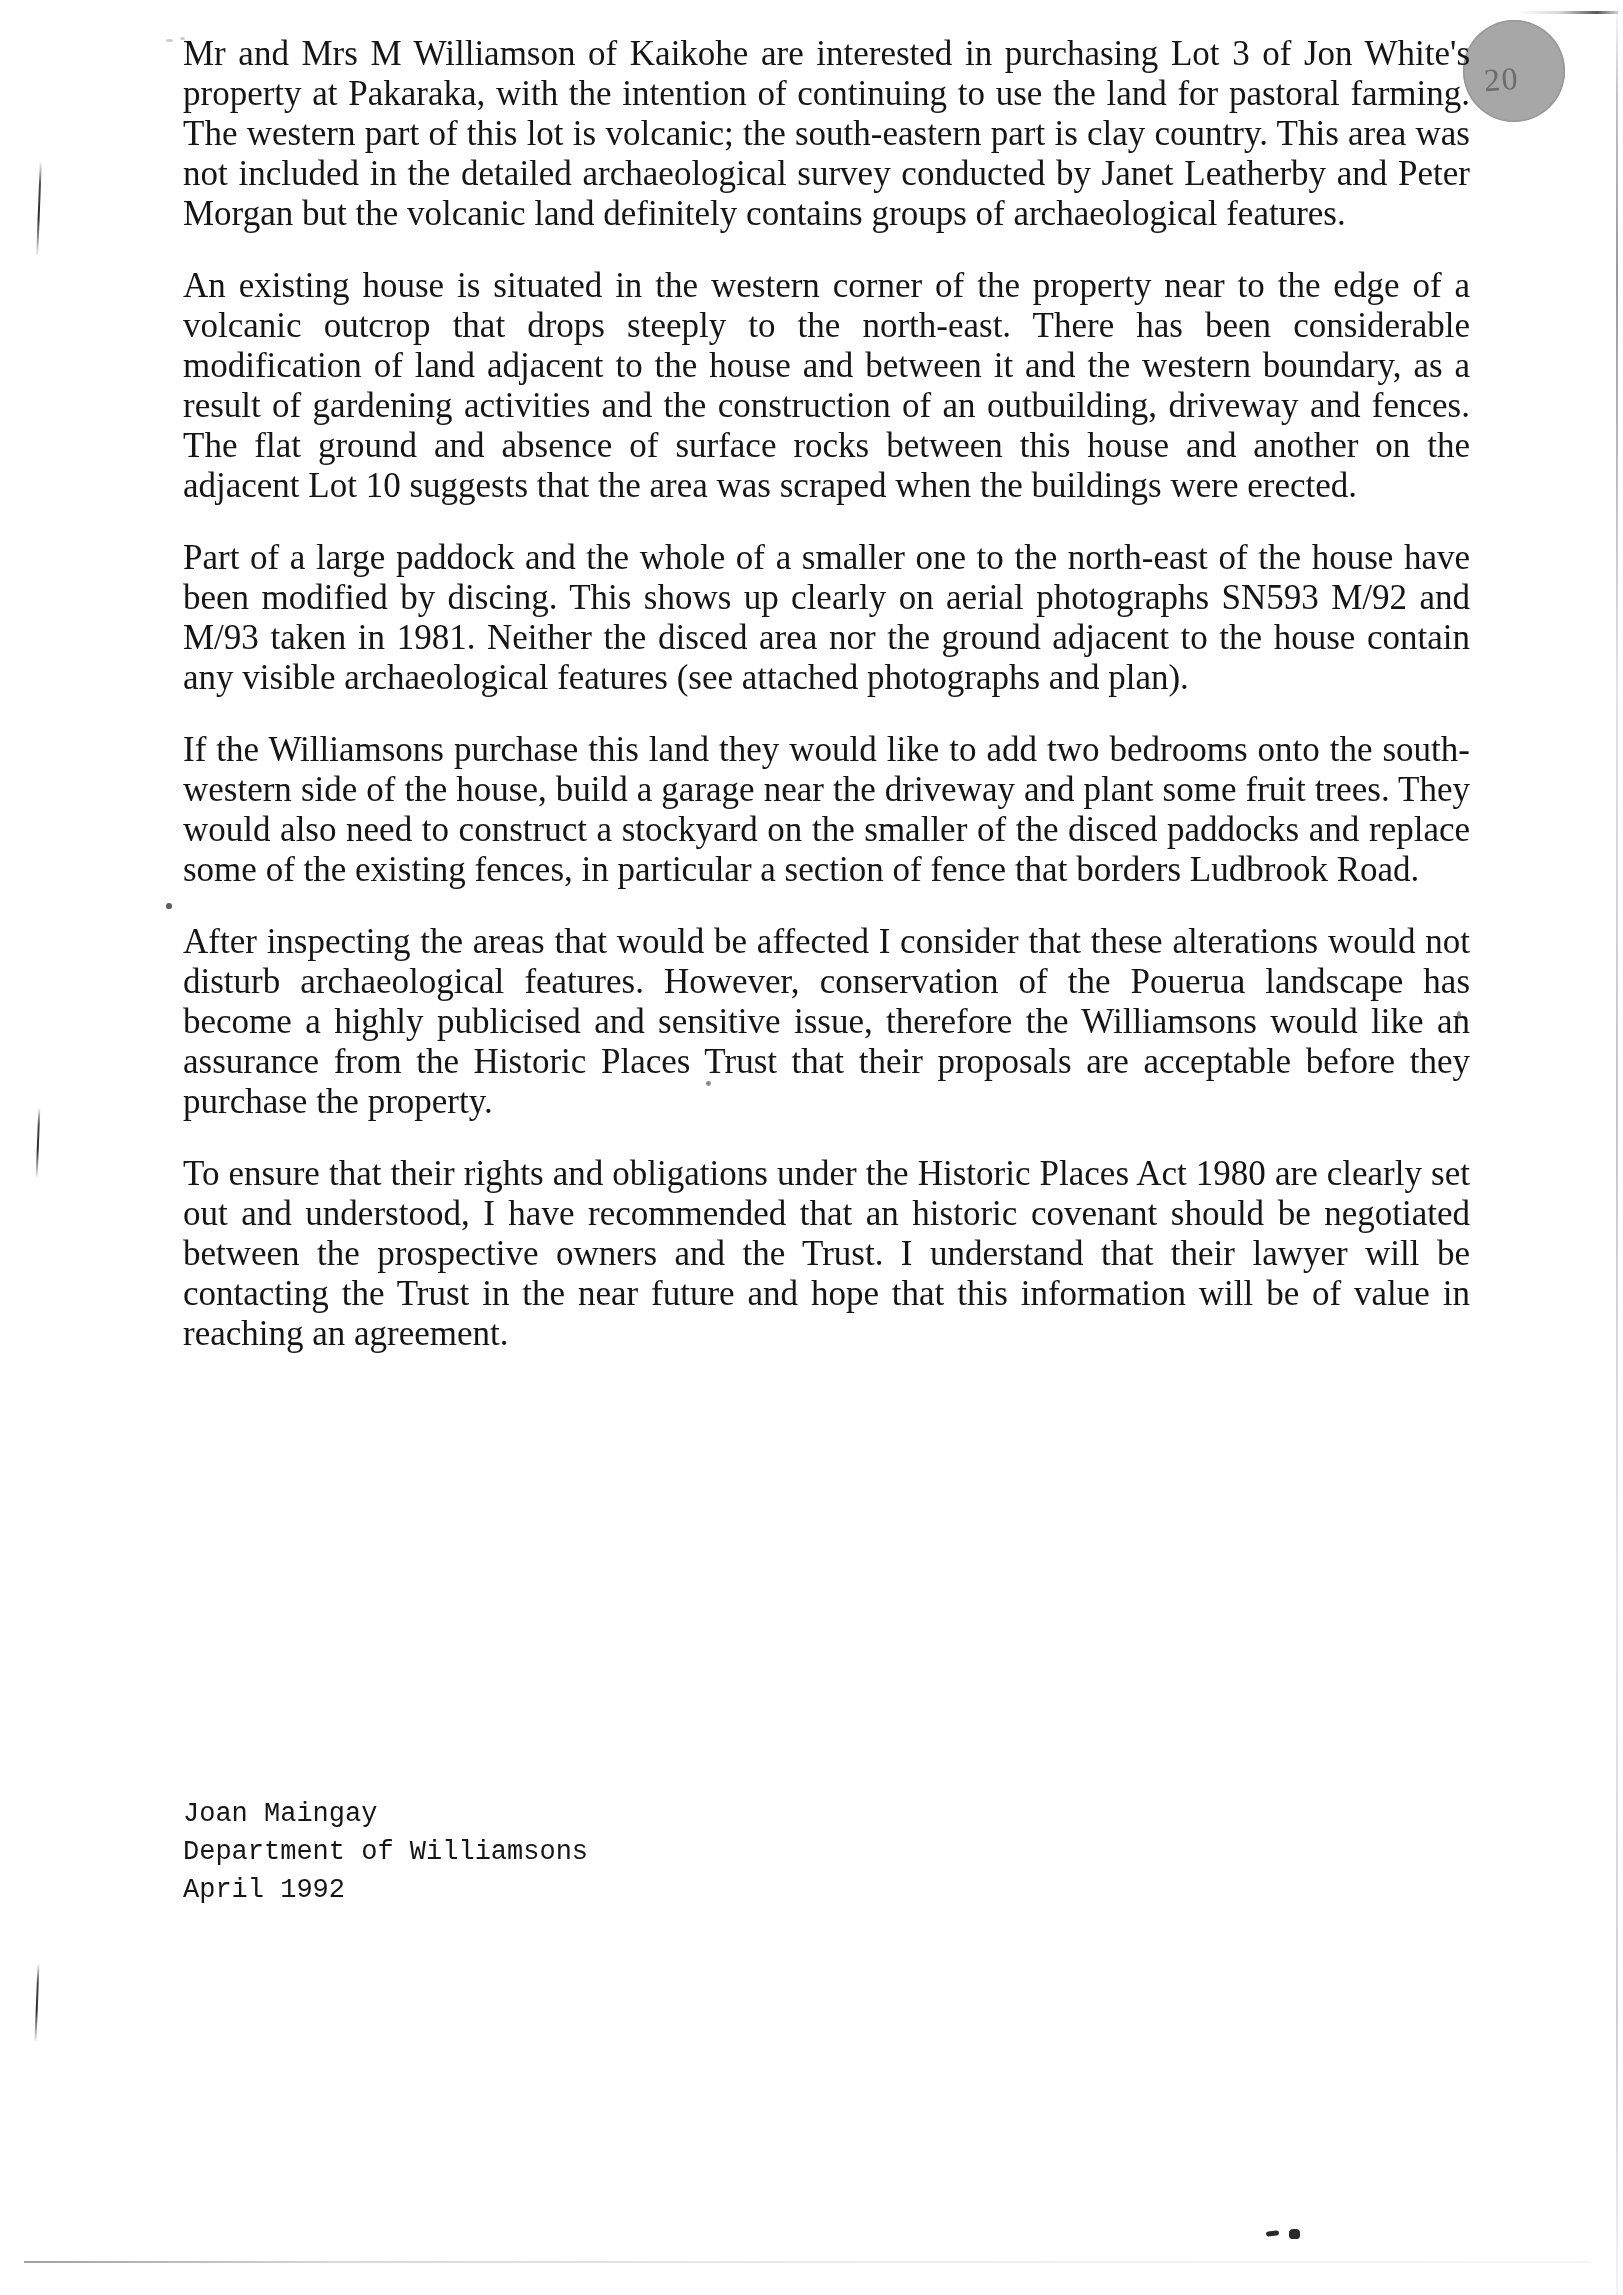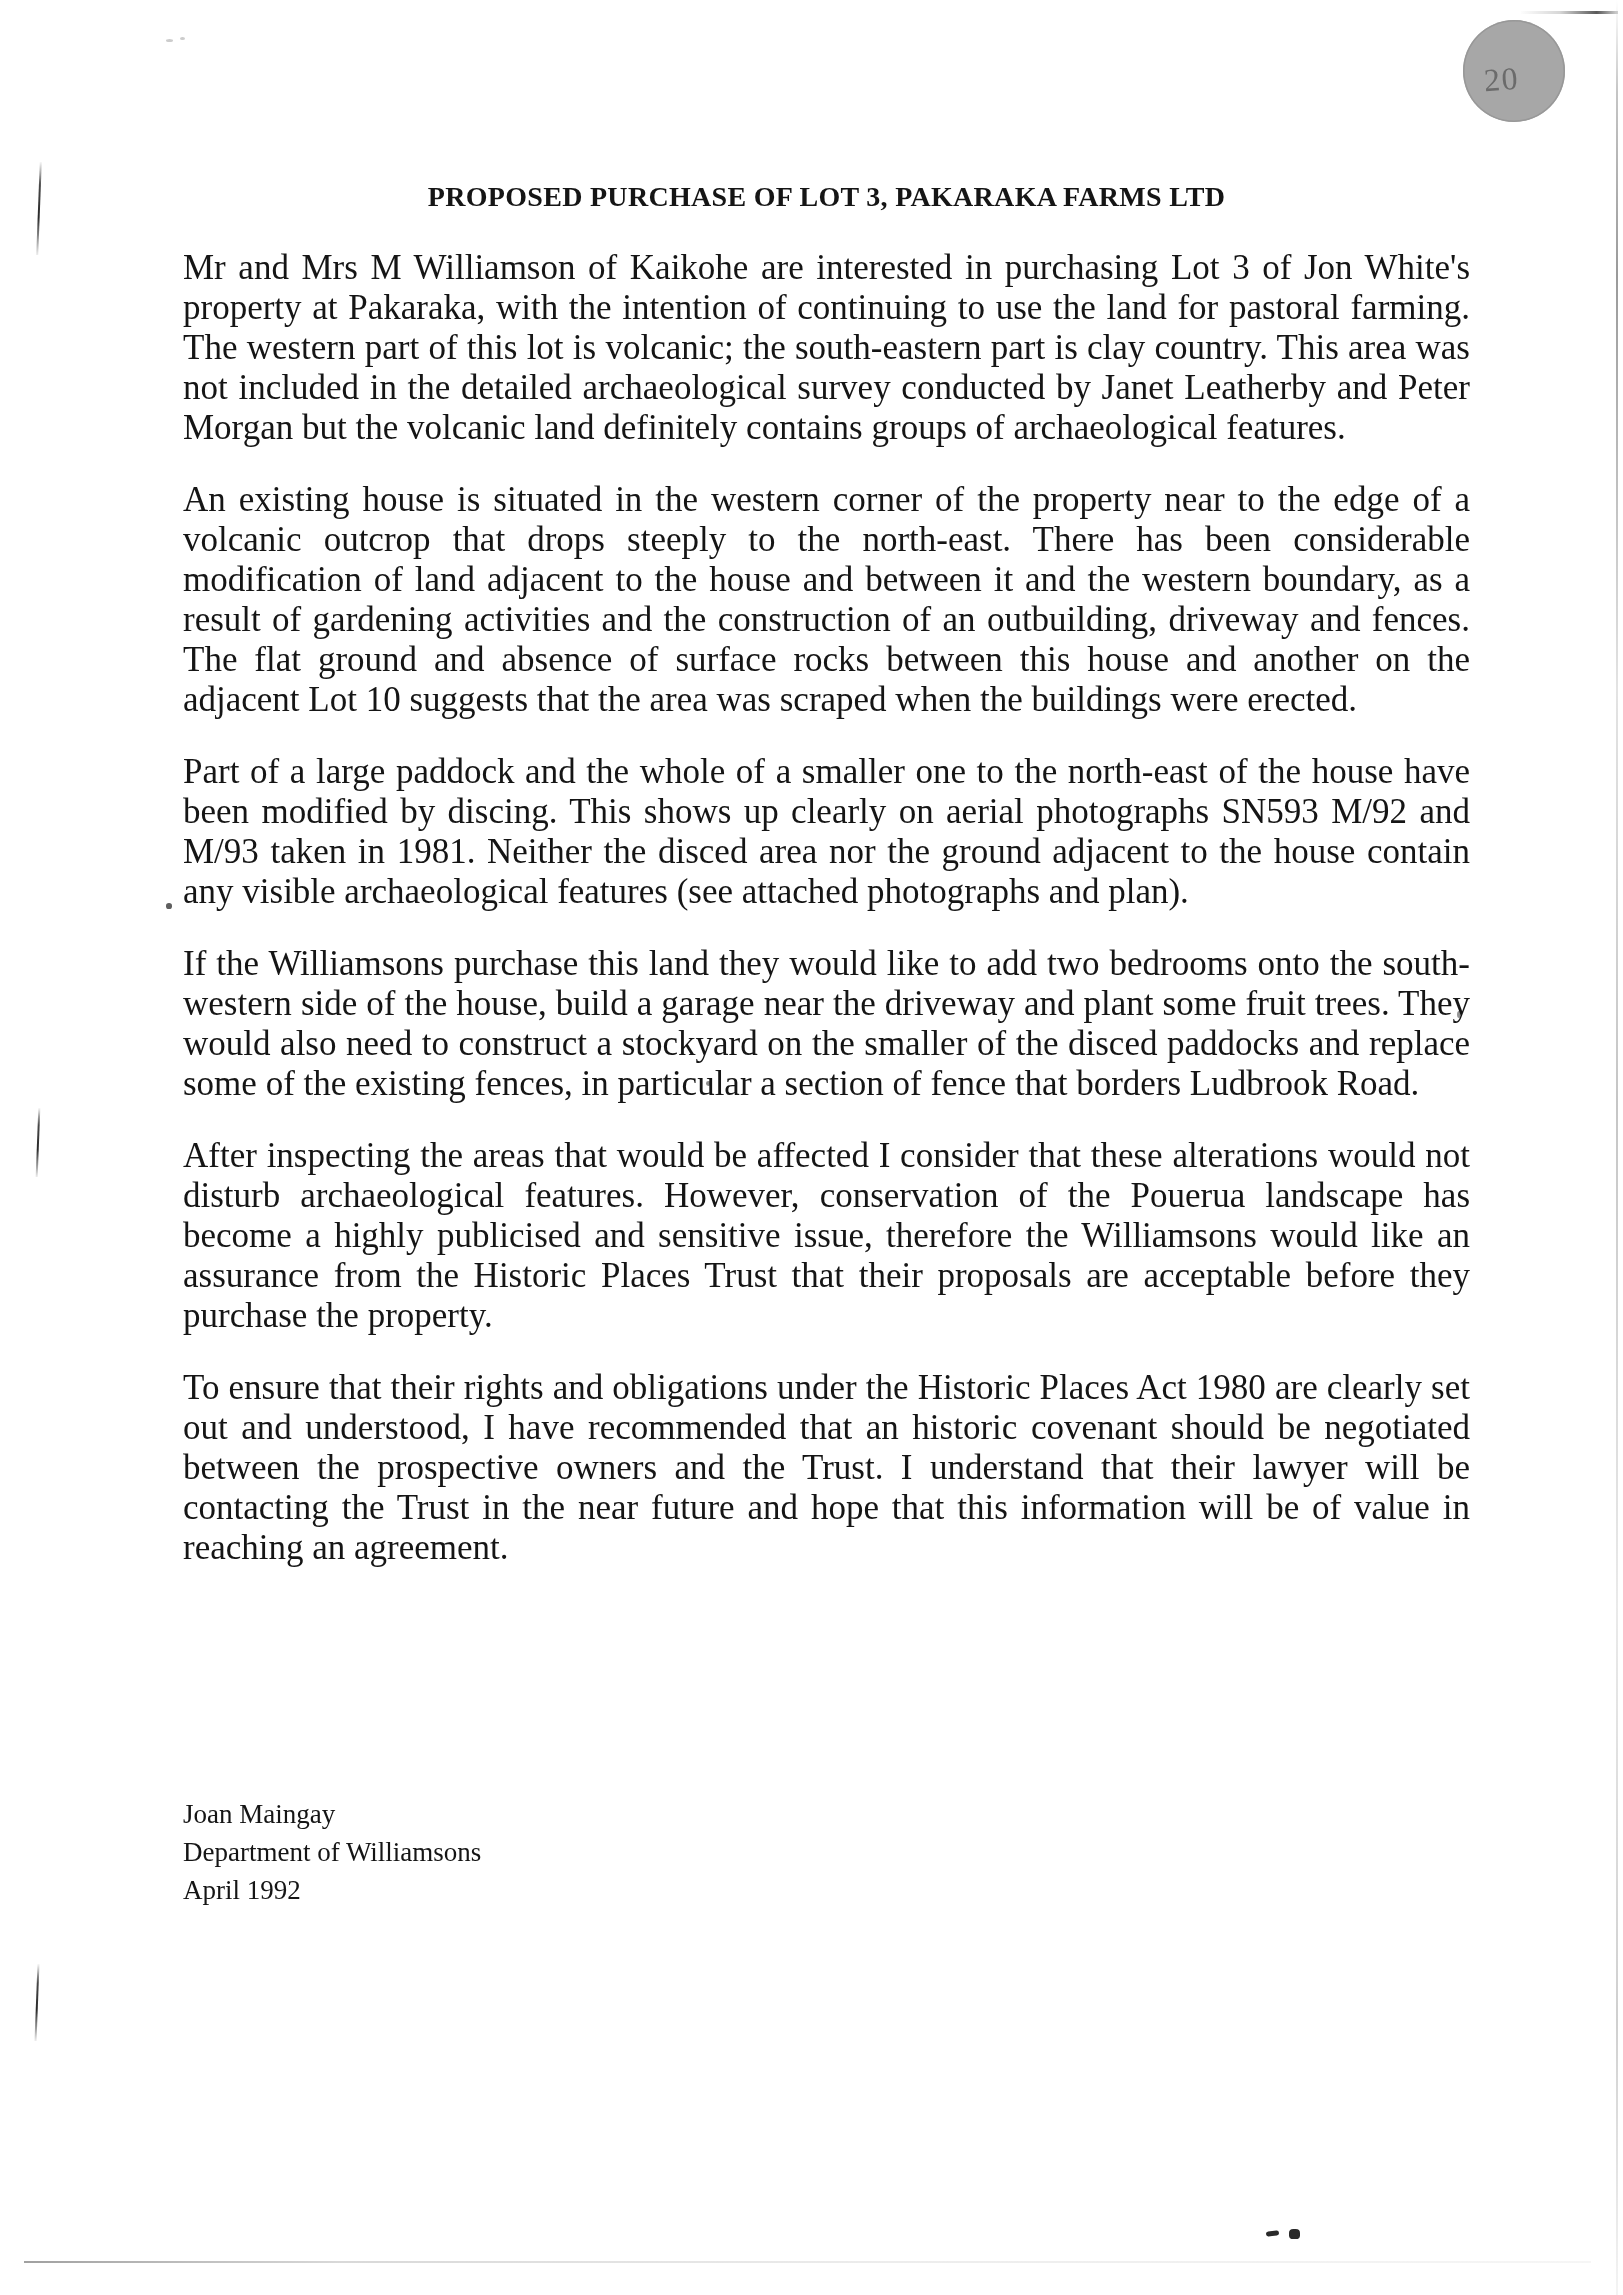--- a/index.html
+++ b/index.html
@@ -142,20 +142,21 @@
     hyphens: none;
   }
   .para:last-child { margin-bottom: 13px; }
 
   .signature {
     position: absolute;
     left: 183px;
     top: 1795px;
     font-size: 27px;
     line-height: 38px;
+    font-family: Liberation Mono, monospace;
   }
   .signature div { white-space: nowrap; }
 </style>
 </head>
 <body>
 
 <div class="page">
 
   <div class="scan-edge-right"></div>
   <div class="scan-edge-bottom"></div>
@@ -172,21 +173,20 @@
   <div class="speck speck-c"></div>
   <div class="speck speck-d"></div>
   <div class="speck speck-e"></div>
 
   <div class="page-stamp">
     <span class="stamp-number">20</span>
   </div>
 
   <div class="doc">
 
-    <h1 class="doc-title">PROPOSED PURCHASE OF LOT 3, PAKARAKA FARMS LTD</h1>
 
     <div class="body-block">
       <p class="para">Mr and Mrs M Williamson of Kaikohe are interested in purchasing Lot 3 of Jon White's property at Pakaraka, with the intention of continuing to use the land for pastoral farming. The western part of this lot is volcanic; the south-eastern part is clay country.  This area was not included in the detailed archaeological survey conducted by Janet Leatherby and Peter Morgan but the volcanic land definitely contains groups of archaeological features.</p>
       <p class="para">An existing house is situated in the western corner of the property near to the edge of a volcanic outcrop that drops steeply to the north-east.   There has been considerable modification of land adjacent to the house and between it and the western boundary, as a result of gardening activities and the construction of an outbuilding, driveway and fences. The flat ground and absence of surface rocks between this house and another on the adjacent Lot 10 suggests that the area was scraped when the buildings were erected.</p>
       <p class="para">Part of a large paddock and the whole of a smaller one to the north-east of the house have been modified by discing.  This shows up clearly on aerial photographs SN593 M/92 and M/93 taken in 1981.  Neither the disced area nor the ground adjacent to the house contain any visible archaeological features (see attached photographs and plan).</p>
       <p class="para">If the Williamsons purchase this land they would like to add two bedrooms onto the south-western side of the house, build a garage near the driveway and plant some fruit trees. They would also need to construct a stockyard on the smaller of the disced paddocks and replace some of the existing fences, in particular a section of fence that borders Ludbrook Road.</p>
       <p class="para">After inspecting the areas that would be affected I consider that these alterations would not disturb archaeological features.   However, conservation of the Pouerua landscape has become a highly publicised and sensitive issue, therefore the Williamsons would like an assurance from the Historic Places Trust that their proposals are acceptable before they purchase the property.</p>
       <p class="para">To ensure that their rights and obligations under the Historic Places Act 1980 are clearly set out and understood, I have recommended that an historic covenant should be negotiated between the prospective owners and the Trust.  I understand that their lawyer will be contacting the Trust in the near future and hope that this information will be of value in reaching an agreement.</p>
     </div>
 

